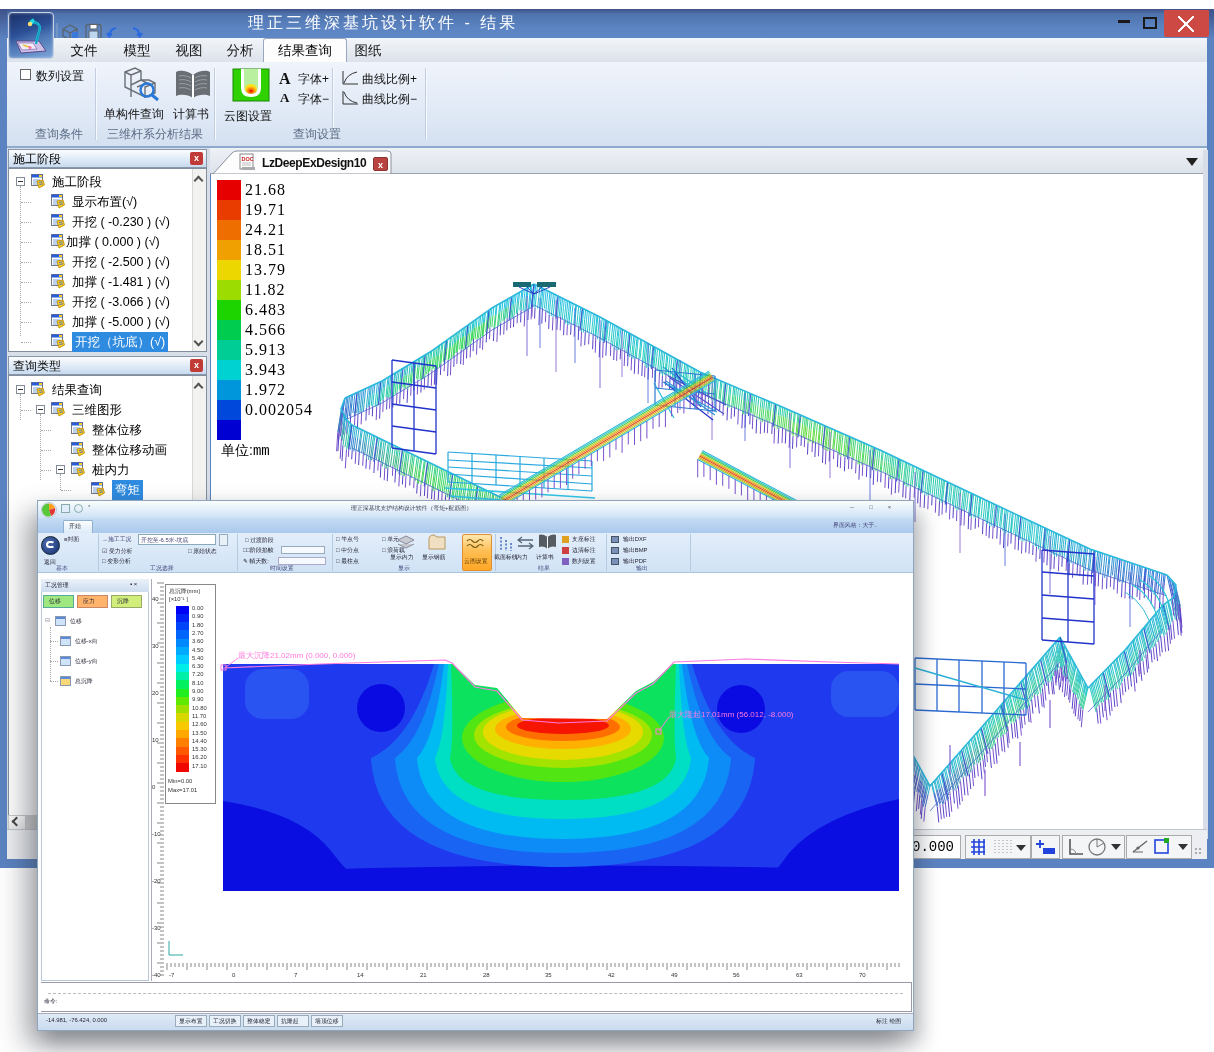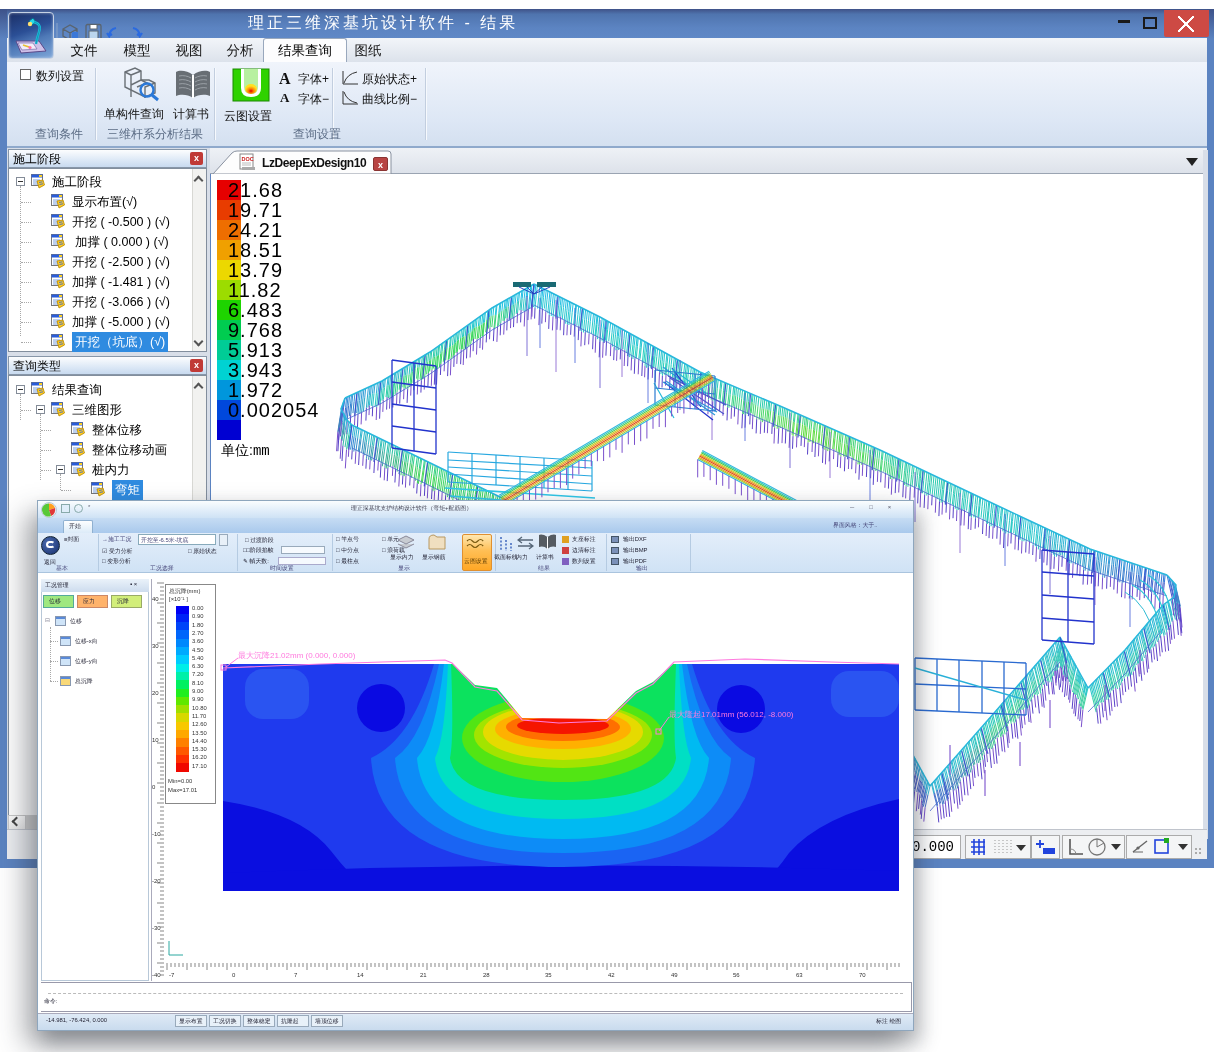--- a/index.html
+++ b/index.html
@@ -41,22 +41,22 @@
 .ticon{position:absolute;top:2px;width:15px;height:15px}
 .tsel{background:#2f8be0;color:#fff;padding:0 3px}
 .dotv{position:absolute;width:1px;border-left:1px dotted #a8a8a8}
 .doth{position:absolute;height:1px;border-top:1px dotted #a8a8a8}
 #tabbar{position:absolute;left:210px;top:139px;width:997px;height:26px;
  background:linear-gradient(180deg,#eef1f6,#dde2ea);border-bottom:1px solid #9aa4b2}
 #canvas3d{position:absolute;left:211px;top:165px;width:992px;height:655px;background:#fff}
 #statusbar{position:absolute;left:7px;top:820px;width:1200px;height:30px;background:#eceef1;border-top:1px solid #c0c4cc}
 .sbox{position:absolute;top:5px;height:24px;border:1px solid #ababab;background:#f4f5f6}
 .leg{position:absolute;left:217px;width:24px;height:20px}
-.legt{position:absolute;left:228px;height:20px;font-family:Liberation Sans, sans-serif;
- font-size:20px;letter-spacing:1px;color:#000;line-height:20px}
+.legt{position:absolute;left:245px;height:20px;font-family:Liberation Serif, serif;
+ font-size:16px;letter-spacing:1px;color:#000;line-height:20px}
 #ow{position:absolute;left:37px;top:500px;width:877px;height:531px;background:#fff;
  border:1px solid #8ea6bd;box-shadow:-12px 14px 26px rgba(50,55,65,.42),7px 12px 18px rgba(50,55,65,.30)}
 .t6{font-size:7px;color:#223;white-space:nowrap;position:absolute;transform:scale(.84);transform-origin:0 0}
 .t6b{font-size:7px;color:#447;white-space:nowrap;position:absolute;transform:scale(.84);transform-origin:0 0}
 .obox{position:absolute;border:1px solid #9fb8d4;background:#fff}
 </style></head><body>
 <div id="mw">
     <div id="titlebar"></div>
     <div id="appbtn"><svg width="44" height="45" viewBox="0 0 44 45">
         <path d="M7 28 L30 28 L37 38 L12 40 Z" fill="#cfc0e8" stroke="#5a4a8a"></path>
@@ -129,21 +129,21 @@
       </svg>
       <div class="btext" style="left:217px;top:46px">云图设置</div>
       <div class="btext" style="left:272px;top:8px;font-family:'Liberation Serif',serif;font-size:16px;font-weight:bold">A</div>
       <div class="btext" style="left:291px;top:9px">字体+</div>
       <div class="btext" style="left:273px;top:28px;font-family:'Liberation Serif',serif;font-size:13px;font-weight:bold">A</div>
       <div class="btext" style="left:291px;top:29px">字体−</div>
       <svg class="abs" style="left:334px;top:8px" width="18" height="16" viewBox="0 0 18 16">
         <path d="M2 1 L2 14 L17 14" stroke="#333" fill="none"></path>
         <path d="M3 13 Q6 4 16 2" stroke="#333" fill="none"></path>
       </svg>
-      <div class="btext" style="left:355px;top:9px">原始状态+</div>
+      <div class="btext" style="left:355px;top:9px">曲线比例+</div>
       <svg class="abs" style="left:334px;top:28px" width="18" height="16" viewBox="0 0 18 16">
         <path d="M2 1 L2 14 L17 14" stroke="#333" fill="none"></path>
         <path d="M3 2 Q6 11 16 13" stroke="#333" fill="none"></path>
       </svg>
       <div class="btext" style="left:355px;top:29px">曲线比例−</div>
       <div class="glabel" style="left:-48px">查询条件</div>
       <div class="glabel" style="left:48px">三维杆系分析结果</div>
       <div class="glabel" style="left:210px">查询设置</div>
     </div>
     <div id="ribline"></div>
@@ -181,33 +181,33 @@
     <div class="doth" style="left:21px;top:213px;width:10px"></div>
     <div class="trow" style="left:51px;top:203px">
       <svg class="ticon" style="left:0px" width="15" height="15" viewBox="0 0 15 15">
         <rect x="0.5" y="0.5" width="11" height="11" fill="#fff" stroke="#777"></rect>
         <rect x="0.5" y="0.5" width="11" height="3" fill="#2a5cd8"></rect>
         <rect x="8" y="1" width="3" height="2" fill="#ffd020"></rect>
         <path d="M2 6 h7 M2 8 h7 M2 10 h5" stroke="#7aa0e0" stroke-width="1"></path>
         <path d="M6 7 l6 -1 1.5 5 -5.5 3 z" fill="#ffcc22" stroke="#b88800" stroke-width=".8"></path>
         <path d="M8 8.5 l3.5 -.7 M8.5 10.5 l3.5 -.7" stroke="#3a66cc" stroke-width=".9"></path>
       </svg>
-      <span style="position:absolute;left:21px;top:0">开挖 ( -0.500 ) (√)</span>
+      <span style="position:absolute;left:21px;top:0">开挖 ( -0.230 ) (√)</span>
     </div>
     <div class="doth" style="left:21px;top:233px;width:10px"></div>
     <div class="trow" style="left:51px;top:223px">
       <svg class="ticon" style="left:0px" width="15" height="15" viewBox="0 0 15 15">
         <rect x="0.5" y="0.5" width="11" height="11" fill="#fff" stroke="#777"></rect>
         <rect x="0.5" y="0.5" width="11" height="3" fill="#2a5cd8"></rect>
         <rect x="8" y="1" width="3" height="2" fill="#ffd020"></rect>
         <path d="M2 6 h7 M2 8 h7 M2 10 h5" stroke="#7aa0e0" stroke-width="1"></path>
         <path d="M6 7 l6 -1 1.5 5 -5.5 3 z" fill="#ffcc22" stroke="#b88800" stroke-width=".8"></path>
         <path d="M8 8.5 l3.5 -.7 M8.5 10.5 l3.5 -.7" stroke="#3a66cc" stroke-width=".9"></path>
       </svg>
-      <span style="position:absolute;left:24px;top:0">加撑 ( 0.000 ) (√)</span>
+      <span style="position:absolute;left:15px;top:0">加撑 ( 0.000 ) (√)</span>
     </div>
     <div class="doth" style="left:21px;top:253px;width:10px"></div>
     <div class="trow" style="left:51px;top:243px">
       <svg class="ticon" style="left:0px" width="15" height="15" viewBox="0 0 15 15">
         <rect x="0.5" y="0.5" width="11" height="11" fill="#fff" stroke="#777"></rect>
         <rect x="0.5" y="0.5" width="11" height="3" fill="#2a5cd8"></rect>
         <rect x="8" y="1" width="3" height="2" fill="#ffd020"></rect>
         <path d="M2 6 h7 M2 8 h7 M2 10 h5" stroke="#7aa0e0" stroke-width="1"></path>
         <path d="M6 7 l6 -1 1.5 5 -5.5 3 z" fill="#ffcc22" stroke="#b88800" stroke-width=".8"></path>
         <path d="M8 8.5 l3.5 -.7 M8.5 10.5 l3.5 -.7" stroke="#3a66cc" stroke-width=".9"></path>
@@ -370,21 +370,21 @@
     <div class="leg" style="top:371px;background:#0096dc"></div>
     <div class="leg" style="top:391px;background:#0048dc"></div>
     <div class="leg" style="top:411px;background:#0000d2"></div>
     <div class="legt" style="top:171px">21.68</div>
     <div class="legt" style="top:191px">19.71</div>
     <div class="legt" style="top:211px">24.21</div>
     <div class="legt" style="top:231px">18.51</div>
     <div class="legt" style="top:251px">13.79</div>
     <div class="legt" style="top:271px">11.82</div>
     <div class="legt" style="top:291px">6.483</div>
-    <div class="legt" style="top:311px">9.768</div>
+    <div class="legt" style="top:311px">4.566</div>
     <div class="legt" style="top:331px">5.913</div>
     <div class="legt" style="top:351px">3.943</div>
     <div class="legt" style="top:371px">1.972</div>
     <div class="legt" style="top:391px">0.002054</div>
     <div class="abs" style="left:221px;top:433px;font-size:14px;color:#000">单位:<span style="font-family:Liberation Mono, monospace">mm</span></div>
     <div class="abs" style="left:1203px;top:141px;width:5px;height:689px;background:#d8dee8"></div>
     <div class="abs" style="left:8px;top:806px;width:18px;height:16px;background:linear-gradient(#fdfdfd,#e8e8e8);border:1px solid #c8c8c8"></div>
     <div class="abs" style="left:13px;top:809px;width:7px;height:7px;border-left:2px solid #444;border-bottom:2px solid #444;transform:rotate(45deg)"></div>
     <div class="abs" style="left:26px;top:806px;width:14px;height:16px;background:#cfcfcf"></div>
     <div id="statusbar">

